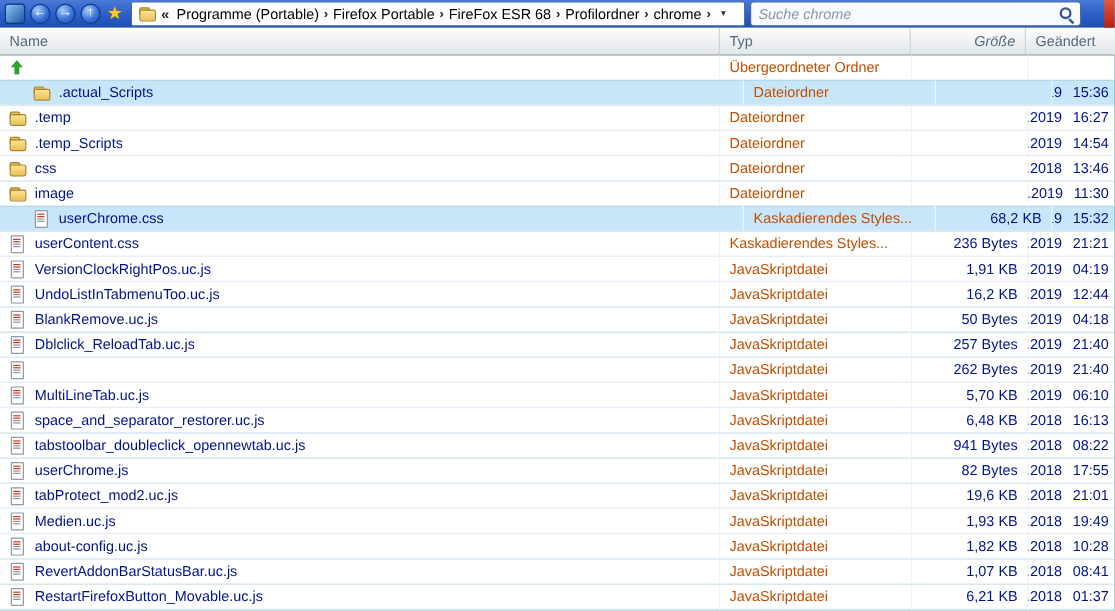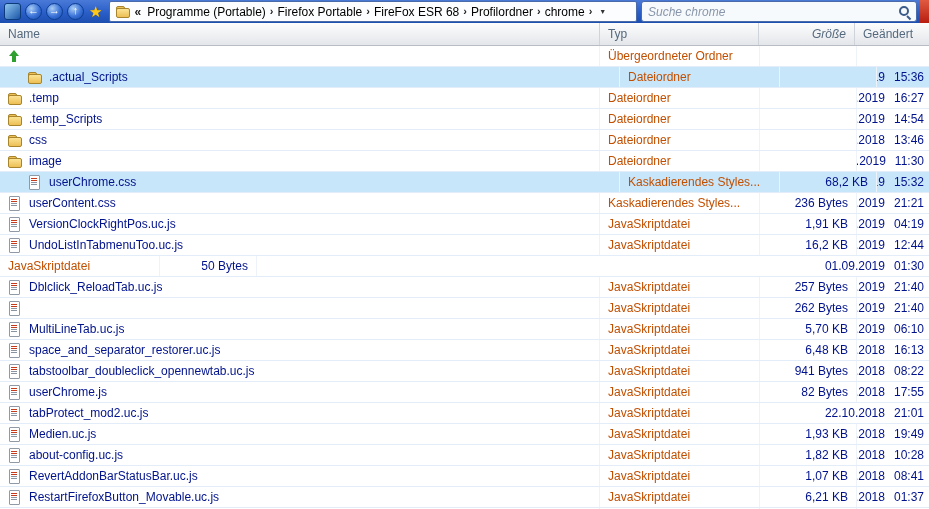--- a/index.html
+++ b/index.html
@@ -34,21 +34,21 @@
     background: #fcfdfe; border: 1px solid #4a6aa8; border-radius: 2px;
     display: flex; align-items: center; gap: 2px; padding: 0 5px; color: #000;
     white-space: nowrap; overflow: hidden;
   }
   .crumb { padding: 0 2px; cursor: default; }
   .crumb-sep { font-weight: bold; color: #222; font-size: 11px; padding: 0 2px; }
   .collapse-chevron { font-weight: bold; color: #222; padding: 0 2px; }
   .dropdown-arrow { font-size: 7px; color: #333; padding: 0 3px; }
 
   .search-box {
-    width: 266px; height: 19px; flex: none; margin-right: 8px;
+    width: 266px; height: 19px; flex: none; margin-right: 24px;
     background: #f7fafd; border: 1px solid #4a6aa8; border-radius: 3px;
     display: flex; align-items: center; padding: 0 4px;
   }
   .search-input { flex: 1; min-width: 0; border: none; outline: none; background: transparent;
     font-family: inherit; font-size: 12px; color: #222; }
   .search-input::placeholder { color: #8896aa; font-style: italic; }
   .magnifier-icon { width: 14px; height: 14px; position: relative; flex: none; cursor: pointer; }
   .magnifier-icon::before { content: ""; position: absolute; left: 1px; top: 1px;
     width: 6px; height: 6px; border: 2px solid #3a5a8a; border-radius: 50%; }
   .magnifier-icon::after { content: ""; position: absolute; left: 9px; top: 10px;
@@ -119,21 +119,21 @@
     <button class="nav-circle">
       <span>↑</span>
     </button>
     <button class="star-button">
       <span>★</span>
     </button>
 
     <div class="address-bar">
       <span class="addr-folder-icon icon-folder"></span>
       <span class="collapse-chevron">«</span>
-      <span style="display:flex;">
+      <span style="display:flex;align-items:center;">
           <span class="crumb">Programme (Portable)</span>
           <span class="crumb-sep">›</span>
           <span class="crumb">Firefox Portable</span>
           <span class="crumb-sep">›</span>
           <span class="crumb">FireFox ESR 68</span>
           <span class="crumb-sep">›</span>
           <span class="crumb">Profilordner</span>
           <span class="crumb-sep">›</span>
           <span class="crumb">chrome</span>
           <span class="crumb-sep">›</span>
@@ -319,29 +319,33 @@
     </div>
     <div class="cell col-size">
       <span class="size-text">16,2 KB</span>
     </div>
     <div class="cell col-mod">
       <span class="date-text">10.09.2019</span>
       <span class="time-text">12:44</span>
     </div>
   </div>
       <div class="row">
+    <div class="cell col-name">
+      <span class="row-icon icon-file"></span>
+      <span class="name-text">BlankRemove.uc.js</span>
+    </div>
     <div class="cell col-typ">
       <span class="typ-text">JavaSkriptdatei</span>
     </div>
     <div class="cell col-size">
       <span class="size-text">50 Bytes</span>
     </div>
     <div class="cell col-mod">
       <span class="date-text">01.09.2019</span>
-      <span class="time-text">01:30</span>
+      <span class="time-text">04:18</span>
     </div>
   </div>
       <div class="row">
     <div class="cell col-name">
       <span class="row-icon icon-file"></span>
       <span class="name-text">Dblclick_ReloadTab.uc.js</span>
     </div>
     <div class="cell col-typ">
       <span class="typ-text">JavaSkriptdatei</span>
     </div>
@@ -433,20 +437,23 @@
     </div>
   </div>
       <div class="row">
     <div class="cell col-name">
       <span class="row-icon icon-file"></span>
       <span class="name-text">tabProtect_mod2.uc.js</span>
     </div>
     <div class="cell col-typ">
       <span class="typ-text">JavaSkriptdatei</span>
     </div>
+    <div class="cell col-size">
+      <span class="size-text">19,6 KB</span>
+    </div>
     <div class="cell col-mod">
       <span class="date-text">22.10.2018</span>
       <span class="time-text">21:01</span>
     </div>
   </div>
       <div class="row">
     <div class="cell col-name">
       <span class="row-icon icon-file"></span>
       <span class="name-text">Medien.uc.js</span>
     </div>

